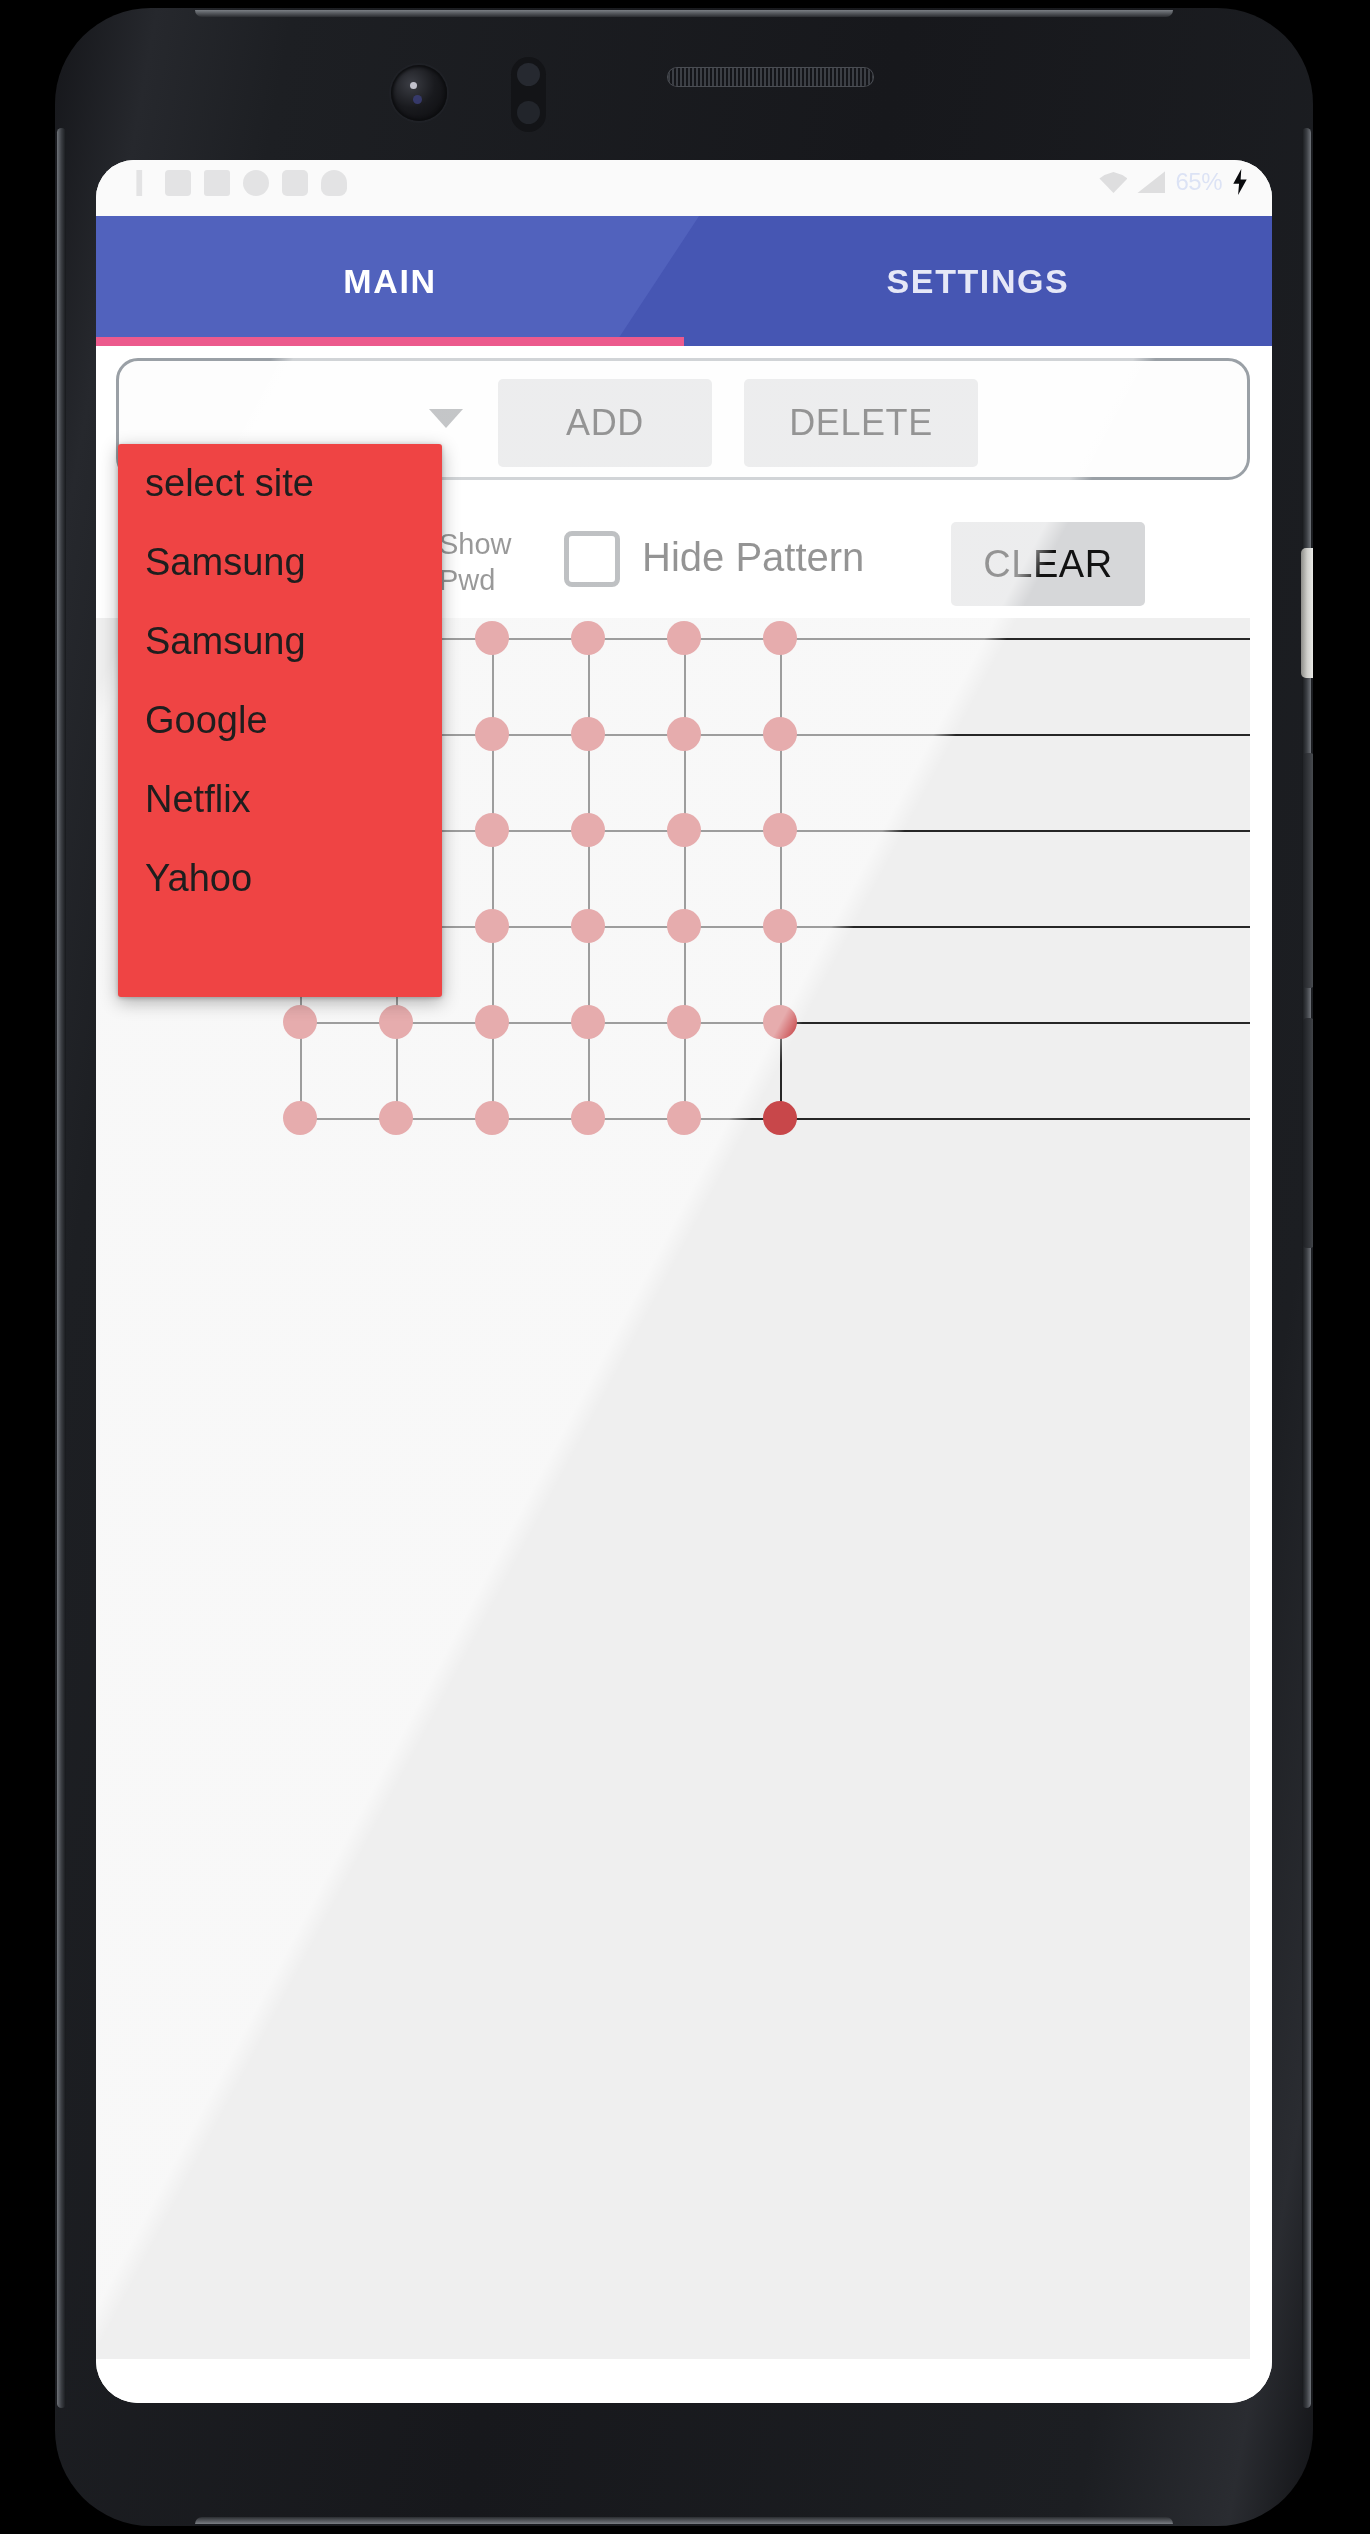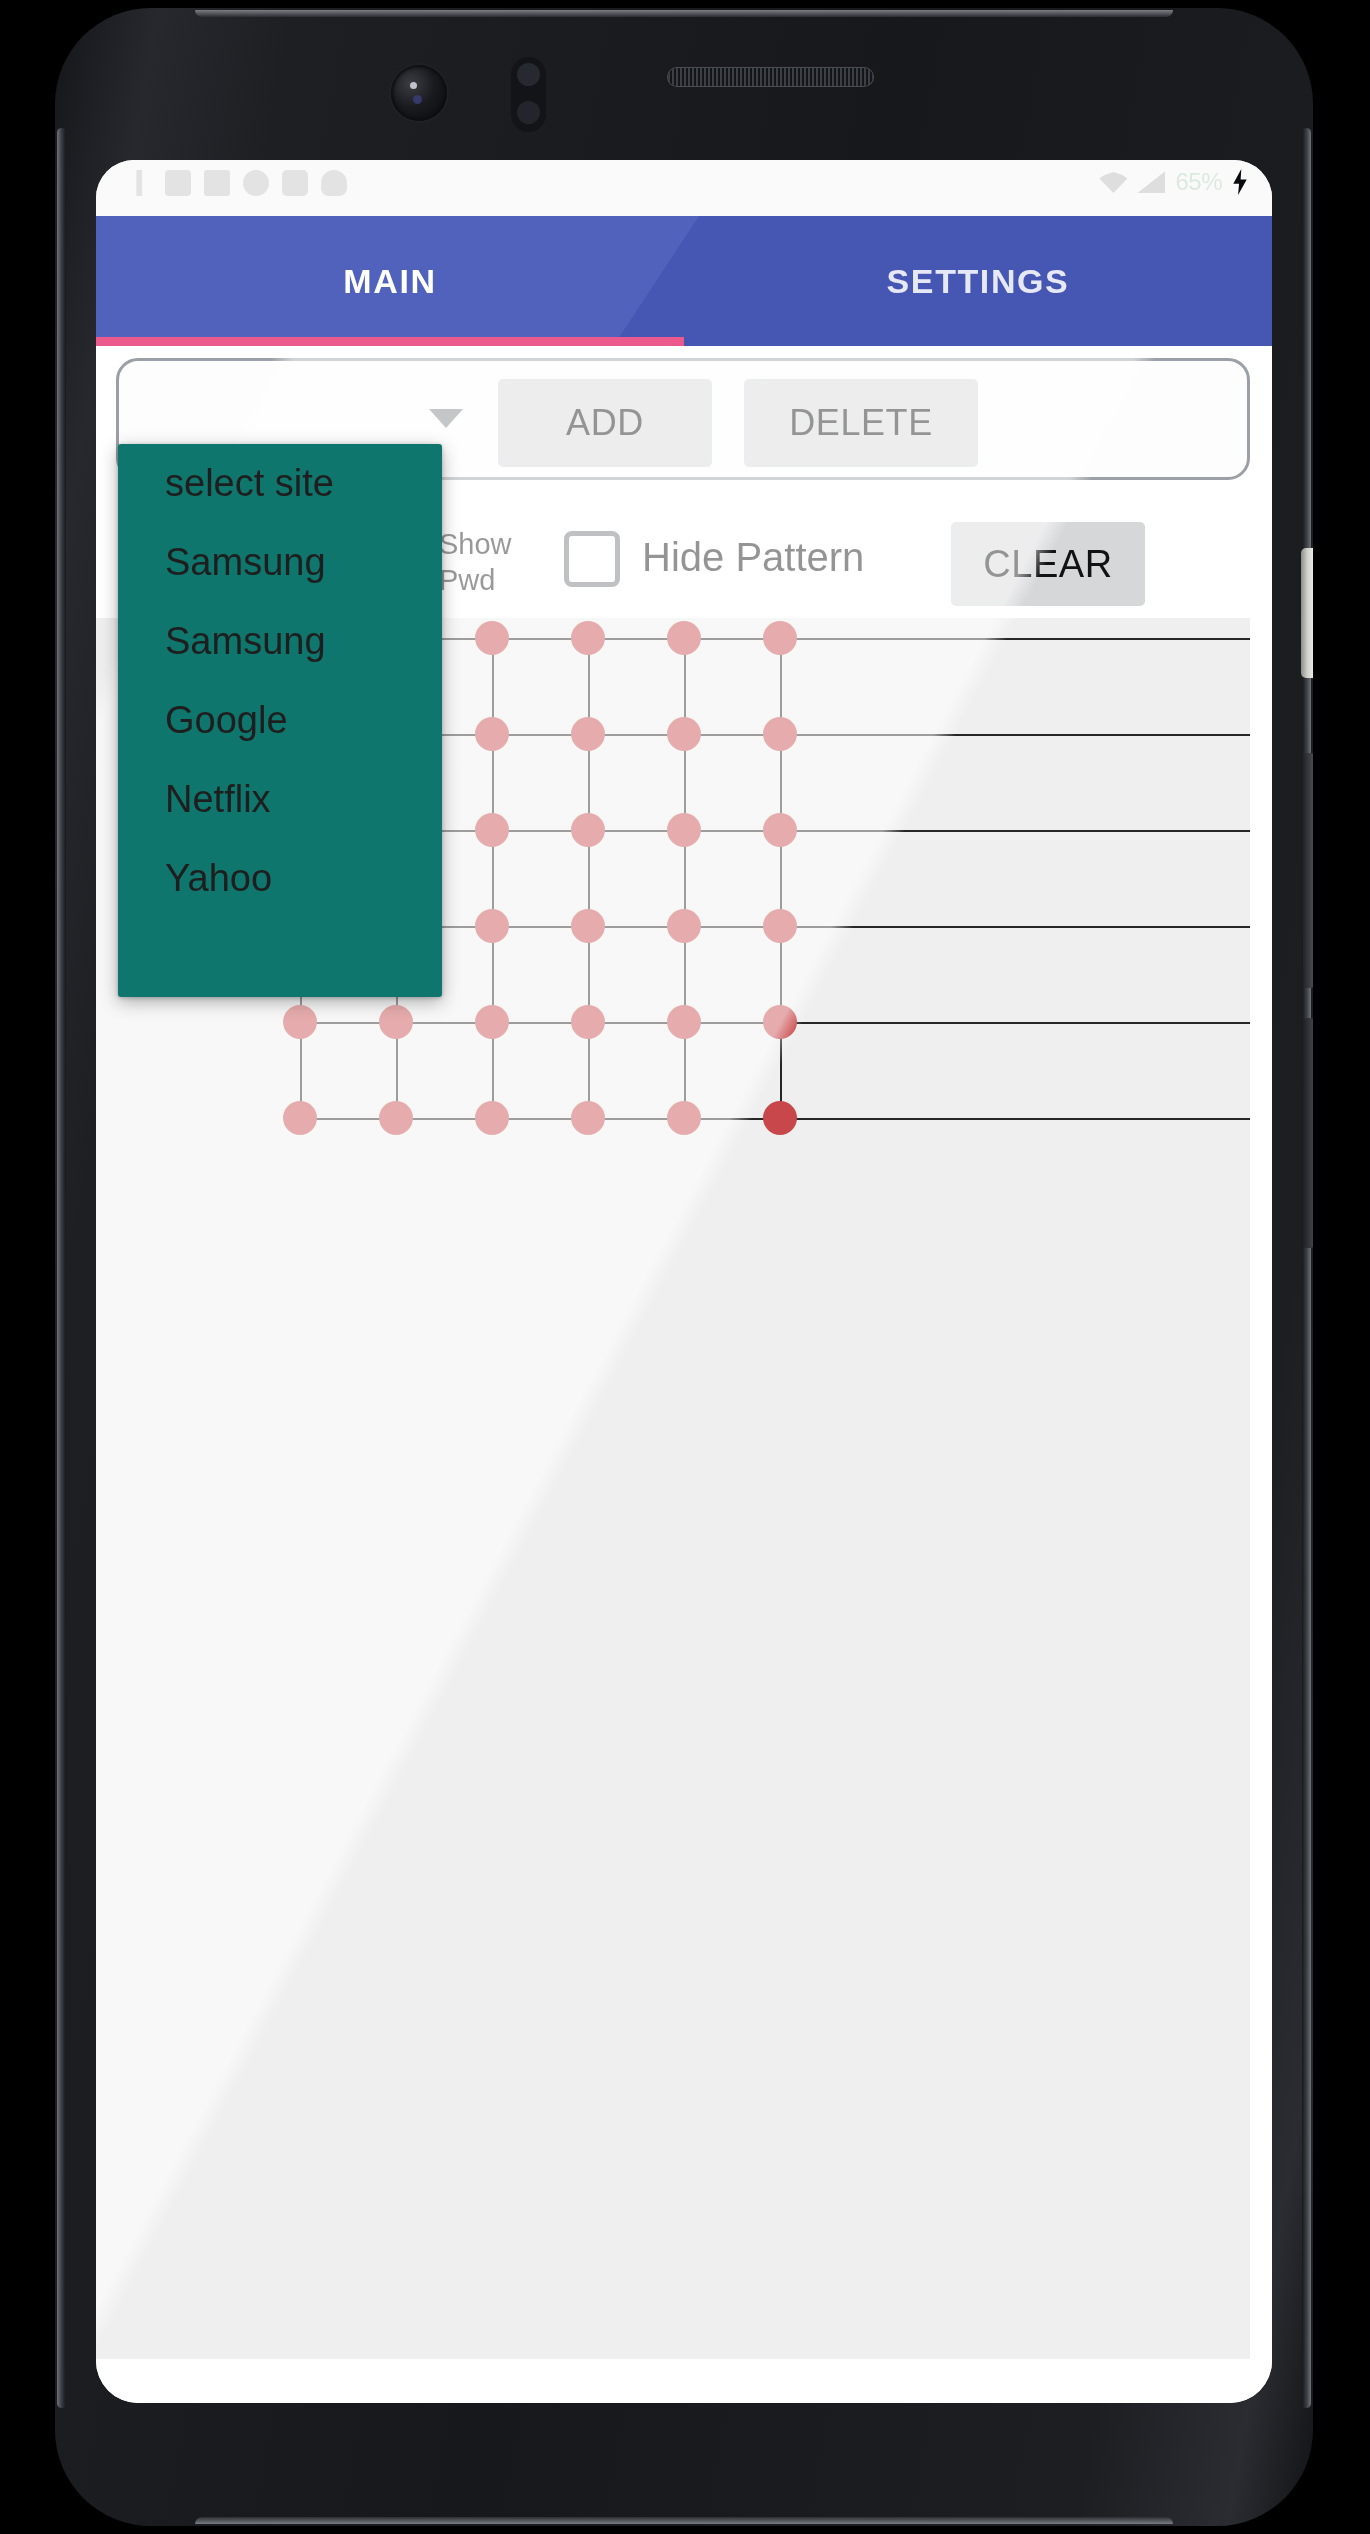--- a/index.html
+++ b/index.html
@@ -85,21 +85,21 @@
   .si-4 { border-radius:50%; }
   .si-5 { border-radius:5px; }
   .si-6 { border-radius:50% 50% 30% 30%; }
   #status-right { position:absolute; right:24px; top:8px; display:flex; gap:10px;
                   align-items:center; }
   .wifi-icon { width:28px; height:22px; opacity:.12;
                background:#15171d;
                clip-path: polygon(50% 100%, 0 34%, 18% 18%, 50% 4%, 82% 18%, 100% 34%); }
   .signal-icon { width:28px; height:22px; opacity:.12; background:#15171d;
                clip-path: polygon(0 100%, 100% 0, 100% 100%); }
-  .battery-text { font-size:24px; color:#15803d; opacity:.13; letter-spacing:-.5px; }
+  .battery-text { font-size:24px; color:#1d4ed8; opacity:.13; letter-spacing:-.5px; }
   .bolt-icon { width:16px; height:26px; background:#0a0b0e;
                clip-path: polygon(58% 0,8% 57%,44% 57%,38% 100%,92% 40%,54% 40%); }
 
   
   #tab-bar { position:relative; height:130px; background:#5162bd; display:flex; }
   #tab-bar .tab { flex:1; display:flex; align-items:center; justify-content:center;
                   color:#ffffff; font-size:34px; letter-spacing:1.6px; font-weight:700;
                   position:relative; z-index:2; }
   #tab-bar .tab.inactive { color:#e6e8f7; }
   
@@ -145,22 +145,22 @@
   #scrim { position:absolute; left:0; top:0; width:100%; height:100%; pointer-events:none;
            background:linear-gradient(118deg, rgba(255,255,255,0) 0%,
                                                rgba(255,255,255,0) 8%,
                                                rgba(255,255,255,.55) 9%,
                                                rgba(255,255,255,.55) 46%,
                                                rgba(255,255,255,0) 47%,
                                                rgba(255,255,255,0) 100%); }
 
   
   #dropdown { position:absolute; left:22px; top:98px; width:324px; height:553px;
-              background:#0f766e; border-radius:3px; z-index:40;
-              box-shadow:0 5px 18px rgba(0,0,0,.30), 0 1px 4px rgba(0,0,0,.22);padding-left:20px; }
+              background:#ef4444; border-radius:3px; z-index:40;
+              box-shadow:0 5px 18px rgba(0,0,0,.30), 0 1px 4px rgba(0,0,0,.22); }
   #dropdown .dd-item { height:79px; display:flex; align-items:center;
                        padding-left:27px; font-size:38px; color:#1e1e1e; }
 </style>
 </head>
 <body>
 
 <div id="phone-frame">
 
   <div id="rim-left"></div>
   <div id="rim-right"></div>

